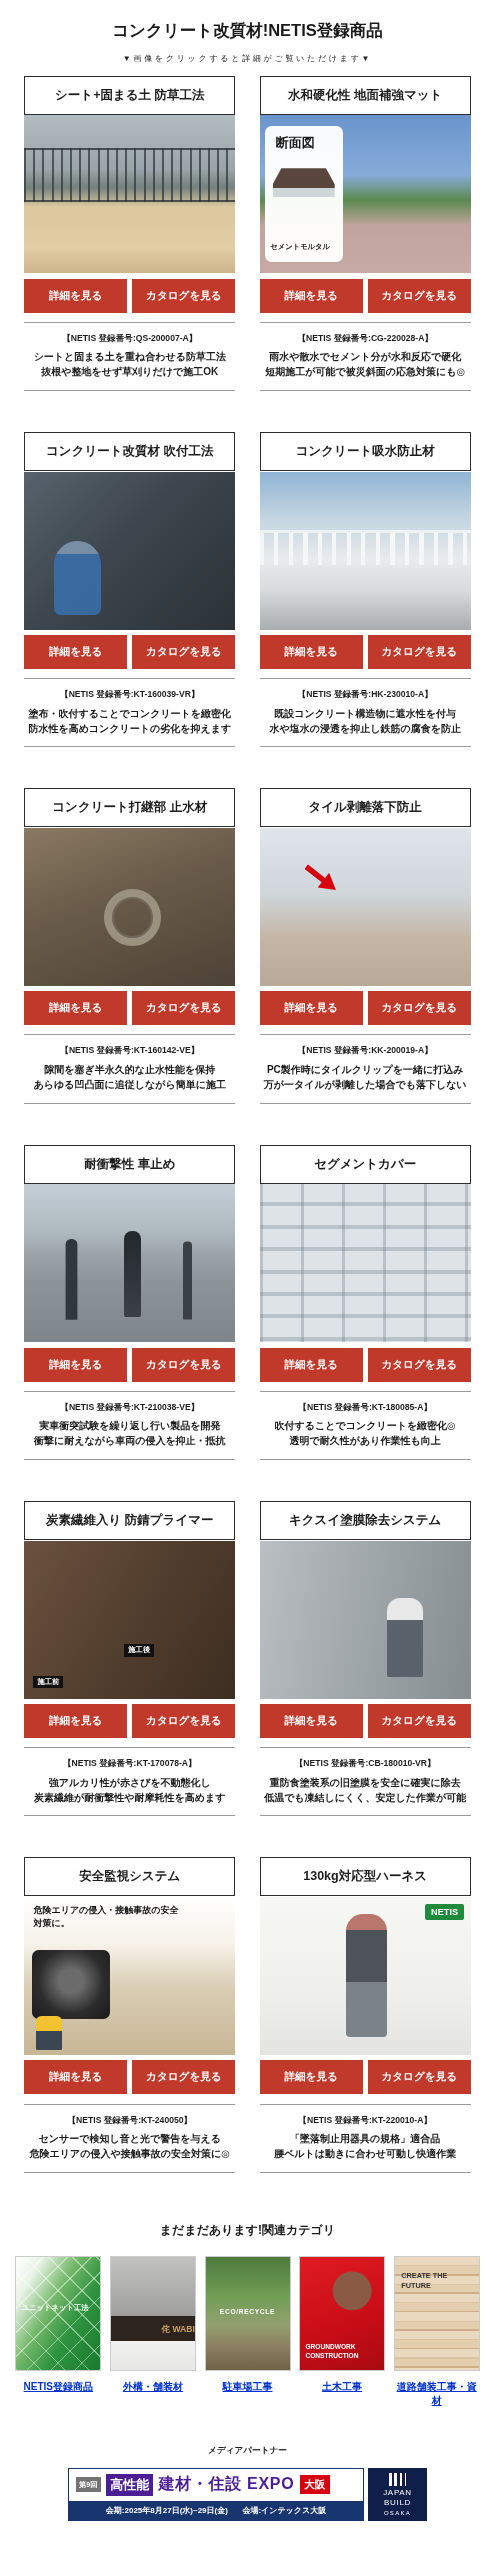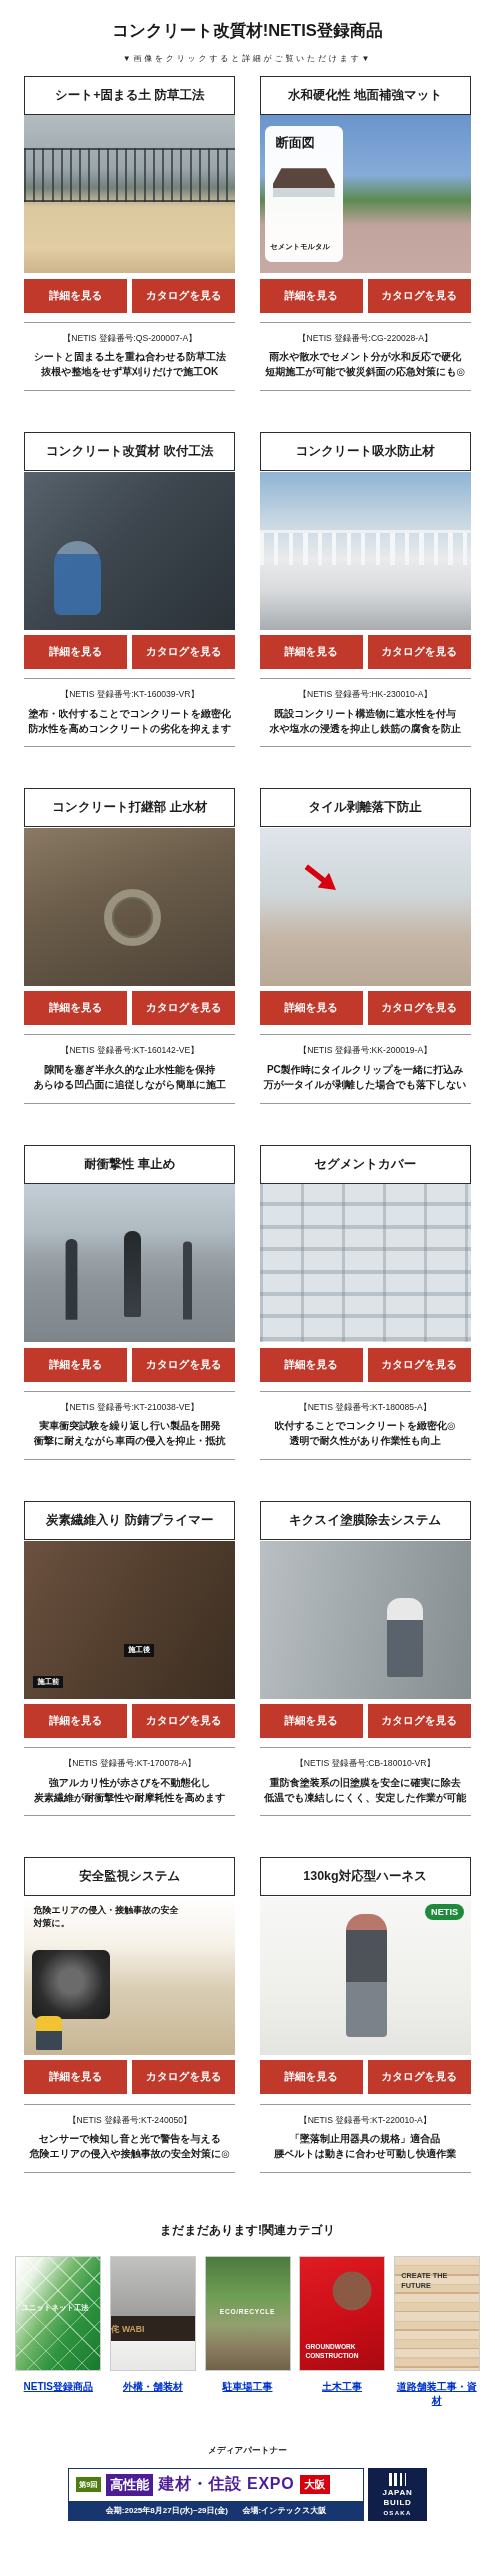--- a/index.html
+++ b/index.html
@@ -12,21 +12,21 @@
   .grid{display:grid;grid-template-columns:repeat(2,211px);column-gap:24.4px;justify-content:center;}
   .card{margin-bottom:41px;}
   .card-title{border:1.3px solid #2d2d2d;height:37px;display:flex;align-items:center;justify-content:center;
               font-size:12.5px;font-weight:bold;color:#1d1d1d;background:#fff;}
   .photo{position:relative;height:158px;margin-top:0.7px;overflow:hidden;cursor:pointer;background:#ccc;}
   .btn-row{display:flex;gap:5.3px;margin-top:5.3px;}
   .btn{flex:1;height:34px;background:#c0392b;border:none;color:#fff;font-weight:bold;font-size:10.6px;
        font-family:inherit;display:flex;align-items:center;justify-content:center;cursor:pointer;}
   .divider{border-top:0.7px solid #9a9a9a;margin-top:9.2px;}
   .divider.bottom{margin-top:10.6px;}
-  .netis{margin-top:10px;text-align:center;font-size:8.6px;font-weight:normal;color:#1c1c1c;}
+  .netis{margin-top:10px;text-align:center;font-size:8.6px;font-weight:bold;color:#1c1c1c;}
   .desc{margin-top:4.6px;text-align:center;font-size:10px;font-weight:bold;line-height:1.5;color:#1c1c1c;}
   .desc-line{display:block;}
 
   .photo-tag{position:absolute;z-index:3;font-weight:bold;}
   .photo-tag:empty{display:none;}
   .tag-a{left:8px;top:8px;}
   .tag-b{left:8px;bottom:8px;}
 
   
   .photo-0{background:linear-gradient(180deg,#b3bcc1 0%,#9aa5ab 34%,#74817c 46%,#dbc89e 58%,#e2cda5 84%,#cdb48c 100%);}
@@ -69,55 +69,55 @@
     background:linear-gradient(180deg,#e8e8e8 0 28%,#5a636b 28% 100%);border-radius:13px 13px 2.6px 2.6px;}
   .photo-10{background:linear-gradient(180deg,#ffffff 0%,#f6f2e9 30%,#d9cdb4 58%,#c7b694 100%);}
   .photo-10::before{content:"";position:absolute;left:8px;top:53px;width:78px;height:69px;border-radius:6.6px;z-index:1;
     background:radial-gradient(circle at 50% 45%,#6b6b6b 0 22%,#2c2c2c 60%,#1b1b1b 100%);}
   .photo-10::after{content:"";position:absolute;left:12px;bottom:5.3px;width:26px;height:34px;z-index:2;
     background:linear-gradient(#f2c230 0 45%,#3a4652 45% 100%);border-radius:5.3px 5.3px 1.3px 1.3px;}
   .photo-10 .tag-a{left:9.2px;top:6.6px;width:152px;color:#111;font-size:9px;line-height:1.45;text-align:left;}
   .photo-11{background:linear-gradient(180deg,#f7f7f5 0%,#efefec 60%,#e4e4e0 100%);}
   .photo-11::before{content:"";position:absolute;left:86px;top:17px;width:41px;height:123px;z-index:1;
     background:linear-gradient(180deg,#b9766a 0 13%,#4d5358 13% 55%,#7c828a 55% 100%);border-radius:17px 17px 4px 4px;}
-  .photo-11 .tag-a{left:auto;right:6.6px;top:6.6px;background:#1f8a3b;color:#fff;padding:3.3px 6px;font-size:9.2px;border-radius:8px;}
+  .photo-11 .tag-a{left:auto;right:6.6px;top:6.6px;background:#1f8a3b;color:#fff;padding:3.3px 6px;font-size:9.2px;border-radius:2px;}
 
   
   .related-heading{font-size:12px;font-weight:bold;text-align:center;margin:8px 0 17px;color:#1a1a1a;}
   .cat-row{display:flex;justify-content:center;gap:10.6px;}
   .cat{width:84px;display:flex;flex-direction:column;align-items:center;}
   .cat-cover{position:relative;width:84px;height:113px;border:0.7px solid #ccc;overflow:hidden;cursor:pointer;}
   .cover-text{font-weight:bold;position:absolute;z-index:2;}
   .cover-0{background:
     repeating-linear-gradient(45deg,rgba(255,255,255,.45) 0 1.3px,transparent 1.3px 17px),
     repeating-linear-gradient(-45deg,rgba(255,255,255,.45) 0 1.3px,transparent 1.3px 17px),
     linear-gradient(120deg,#ffffff 0%,#e9f3e6 18%,#74b86a 42%,#2f9440 64%,#197a2e 100%);}
   .cover-0 .cover-text{color:#fff;font-size:7.3px;left:5.3px;top:46px;}
   .cover-1{background:linear-gradient(180deg,#c2c2c0 0%,#9e9e9c 52%,#2d241d 52%,#2d241d 74%,#f1f1ef 74%,#e7e7e5 100%);}
-  .cover-1 .cover-text{color:#c9a063;font-size:8.6px;left:0;right:0;top:67px;text-align:left;}
+  .cover-1 .cover-text{color:#c9a063;font-size:8.6px;left:0;right:0;top:67px;text-align:right;}
   .cover-2{background:linear-gradient(180deg,#4d7a3e 0%,#6f9e55 35%,#93a06f 60%,#8b7d5f 80%,#6e6248 100%);}
   .cover-2 .cover-text{color:#fff;font-size:6.6px;left:0;right:0;top:51px;text-align:center;letter-spacing:0.7px;}
   .cover-3{background:radial-gradient(circle at 62% 30%,#8a5a44 0 20%,rgba(0,0,0,0) 21%),
     linear-gradient(160deg,#e01b23 0%,#c80d16 60%,#a80a12 100%);}
   .cover-3 .cover-text{color:#fff;font-size:6.6px;left:5.3px;bottom:9.2px;line-height:1.35;}
   .cover-4{background:repeating-linear-gradient(180deg,#ead9bf 0 8px,#dcc3a2 8px 9.2px,#e3cfae 9.2px 17px,#cfae89 17px 18.5px);}
   .cover-4 .cover-text{color:#333;font-size:7.3px;left:6.6px;top:14.5px;line-height:1.3;}
   .cat-label{margin-top:9.2px;font-size:10px;font-weight:bold;color:#0033cc;text-decoration:underline;cursor:pointer;text-align:center;}
 
   
   .mp-heading{font-size:8.6px;font-weight:bold;text-align:center;margin-top:37px;color:#1a1a1a;}
   .expo-row{display:flex;justify-content:center;align-items:stretch;gap:4px;margin-top:10.6px;}
   .expo-banner{border:1.3px solid #17356e;width:294px;background:#fff;cursor:pointer;}
   .expo-top{display:flex;align-items:center;gap:5.3px;padding:5.3px 6.6px;}
-  .expo-edition{background:#4d7c0f;color:#fff;font-size:7.3px;font-weight:bold;padding:3.3px 3.3px;line-height:1.15;text-align:center;}
+  .expo-edition{background:#737373;color:#fff;font-size:7.3px;font-weight:bold;padding:3.3px 3.3px;line-height:1.15;text-align:center;}
   .expo-perf{background:#4c1d95;color:#fff;font-size:13px;font-weight:bold;padding:2px 4px;}
   .expo-name{color:#4c1d95;font-size:16px;font-weight:bold;letter-spacing:0.7px;white-space:nowrap;}
   .expo-loc{background:#d7000f;color:#fff;font-size:10.6px;font-weight:bold;padding:2.6px 4.6px;}
   .expo-bottom{background:#17356e;color:#fff;font-size:8px;font-weight:bold;display:flex;justify-content:center;gap:14.5px;padding:4px 0;}
-  .jb-logo{width:59px;background:#101f4a;color:#fff;display:flex;flex-direction:column;align-items:center;justify-content:center;gap:0.7px;font-weight:bold;cursor:pointer;}
+  .jb-logo{width:59px;background:#101f4a;color:#fff;display:flex;flex-direction:column;align-items:center;justify-content:center;gap:0.7px;font-weight:normal;cursor:pointer;}
   .jb-building{width:17px;height:13px;margin-bottom:2.6px;
     background:repeating-linear-gradient(90deg,#fff 0 2.6px,#101f4a 2.6px 5.3px);}
   .jb-l1,.jb-l2{font-size:8px;letter-spacing:0.7px;line-height:1.1;}
   .jb-l3{font-size:6px;letter-spacing:1.3px;margin-top:1.3px;}
 </style>
 </head>
 <body>
 
 <div class="page">
 

